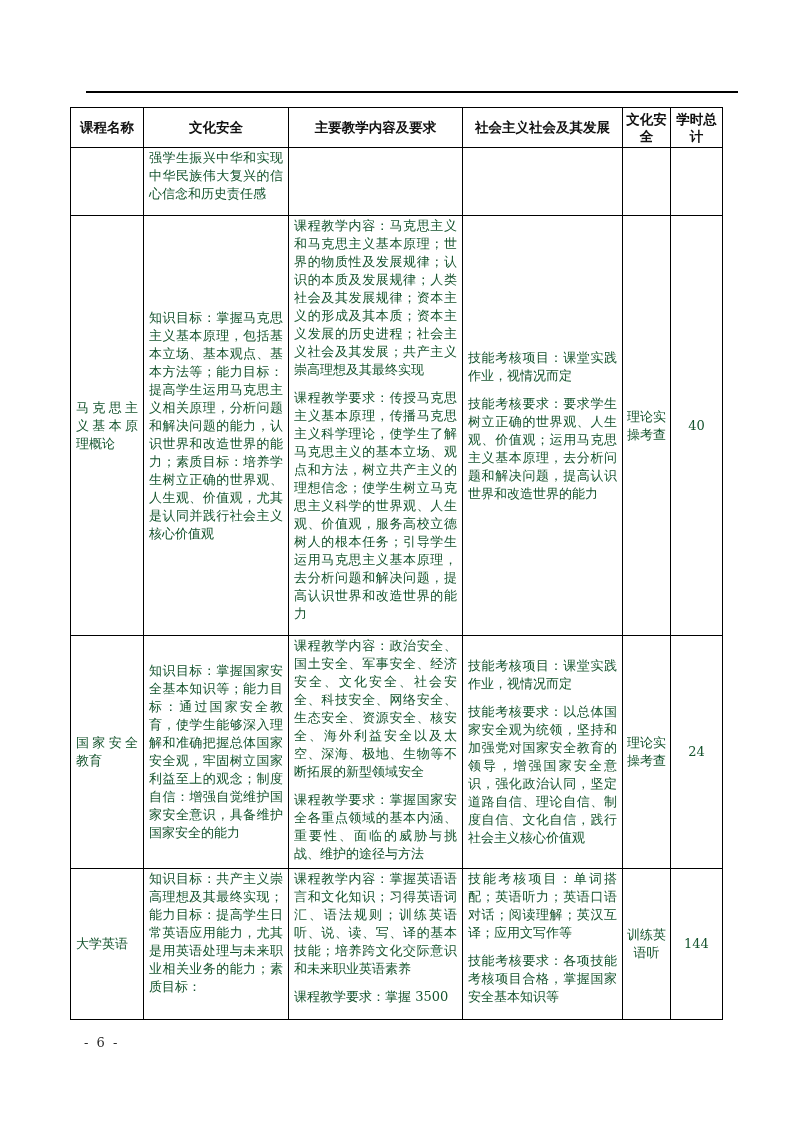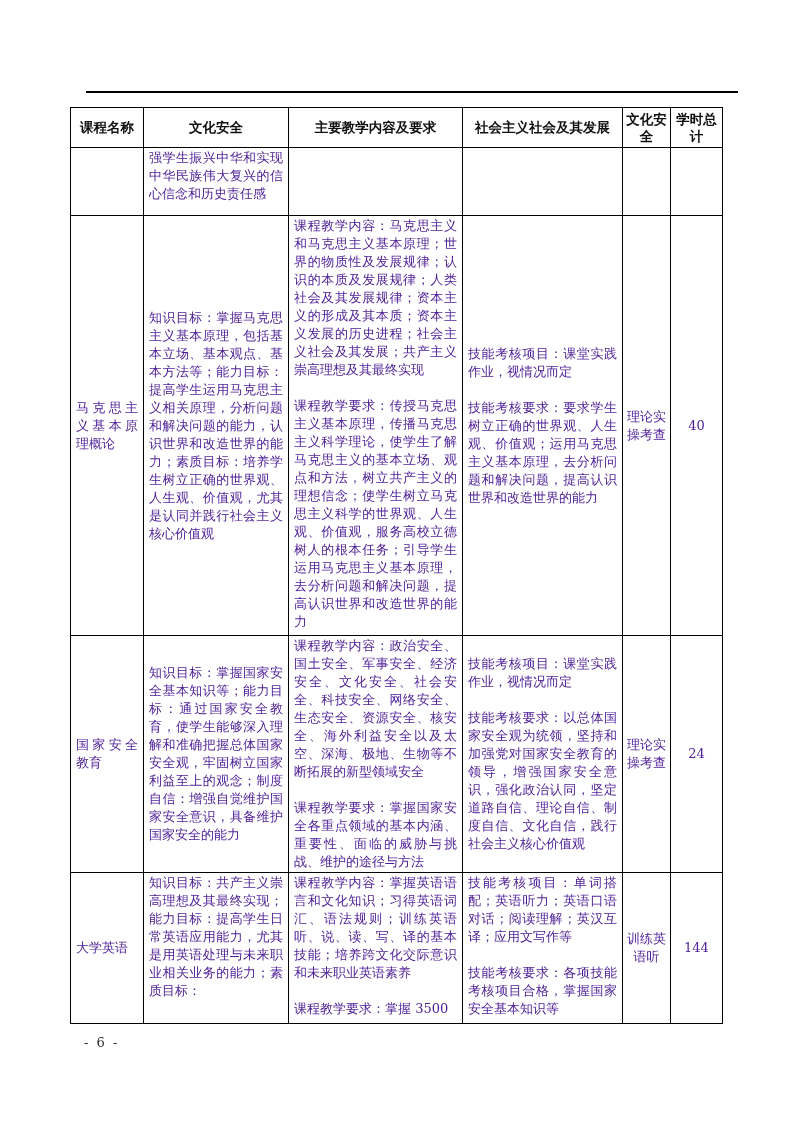--- a/index.html
+++ b/index.html
@@ -29,25 +29,25 @@
     border:1px solid #000;
     overflow:hidden;
   }
   .course-table th {
     font-size:13.5px; font-weight:bold; text-align:center;
     vertical-align:middle; line-height:17px; padding:2px 1px;
     color:#111;
   }
   .course-table td {
     font-size:13px; line-height:18px; padding:1px 5px;
-    vertical-align:middle; color:#4c1d95;
+    vertical-align:middle; color:#14532d;
   }
   td.jt { text-align:justify; text-justify:inter-character; }
   td.v-top { vertical-align:top; }
-  .para + .para { margin-top:18px; }
+  .para + .para { margin-top:10px; }
   td.center-cell { text-align:center; padding:1px 4px; }
   .doc-footer {
     position:absolute; left:84px; top:1035px;
     font-size:13px; color:#2a2a2a; letter-spacing:2px;
   }
 </style>
 </head>
 <body>
 
 <div class="page">

